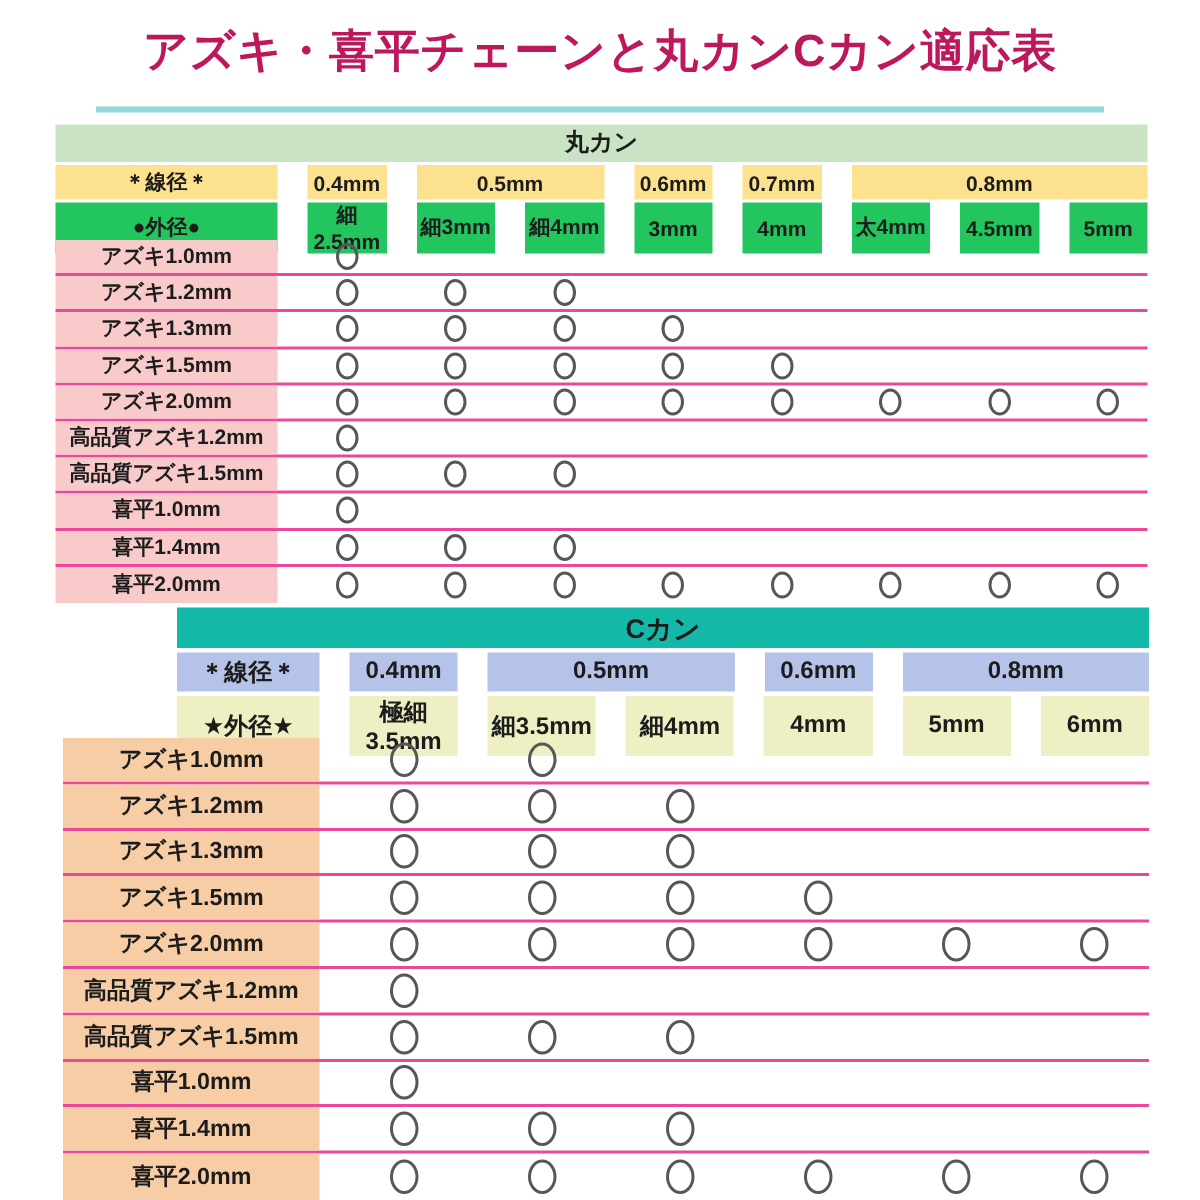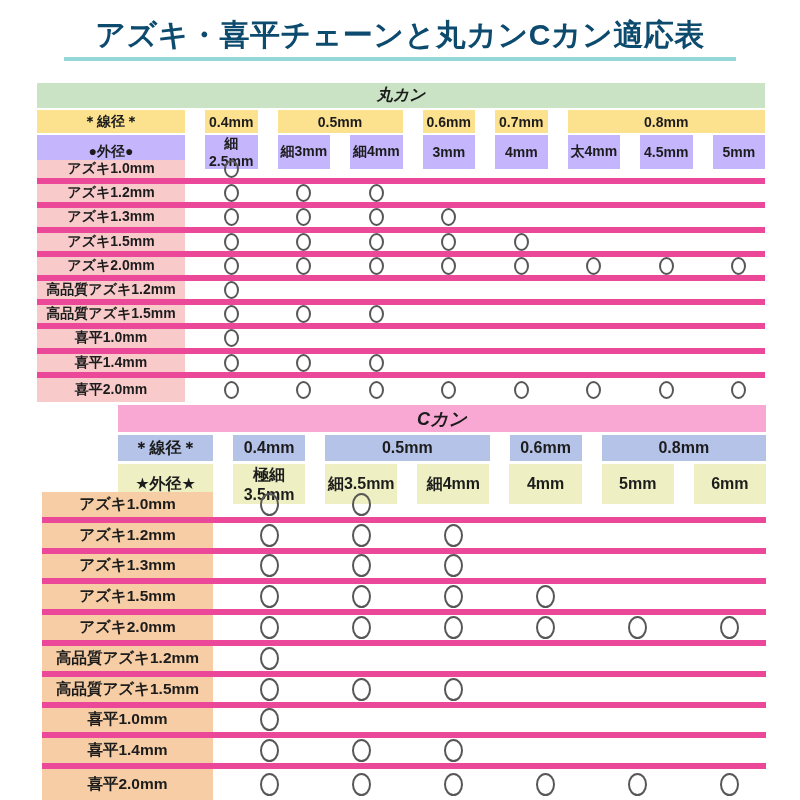--- a/index.html
+++ b/index.html
@@ -6,44 +6,44 @@
   body{
     width:800px;height:800px;position:relative;overflow:hidden;
     background:#ffffff;
     font-family:"Liberation Sans","DejaVu Sans",sans-serif;
     font-weight:bold;color:#1c1c1c;
   }
   
   .title-wrap{position:absolute;top:18px;left:0;width:800px;text-align:center;}
   .title{
     display:inline-block;width:672px;font-size:30px;line-height:34px;
-    padding-bottom:5px;border-bottom:4px solid #93d7d8;
-    color:#0c4a6e;white-space:nowrap;letter-spacing:0.5px;
+    padding-bottom:19px;border-bottom:4px solid #93d7d8;
+    color:#be185d;white-space:nowrap;letter-spacing:0.5px;
   }
   
   .tbl{position:absolute;}
-  .bar{display:flex;align-items:center;justify-content:center;font-style:italic;}
+  .bar{display:flex;align-items:center;justify-content:center;}
   .row{display:grid;column-gap:20px;align-items:stretch;}
   .cell{display:flex;align-items:center;justify-content:center;text-align:center;}
   .brow{box-sizing:border-box;}
-  .brow:not(:last-child){border-bottom:6px solid #ec4899;}
+  .brow:not(:last-child){border-bottom:2px solid #ec4899;}
   
   .t1{left:37px;top:83px;width:728px;}
   .t1 .row{grid-template-columns:148px repeat(8,1fr);}
   .t1 .bar{height:25px;background:#c9e3c4;margin-bottom:2px;font-size:16px;}
   .t1 .wire{height:23px;margin-bottom:2px;font-size:14px;}
   .t1 .wire .cell{background:#fce18f;}
   .t1 .outer{height:23px;margin-bottom:2px;font-size:14px;}
-  .t1 .outer .cell{background:#c4b5fd;}
+  .t1 .outer .cell{background:#22c55e;}
   .t1 .brow{height:24.2px;font-size:14px;}
   .t1 .brow .label{background:#f8caca;}
   
   .t2head{left:118px;top:405px;width:648px;}
   .t2head .row{grid-template-columns:95px repeat(6,1fr);}
-  .t2head .bar{height:27px;background:#f9a8d4;margin-bottom:3px;font-size:18px;}
+  .t2head .bar{height:27px;background:#14b8a6;margin-bottom:3px;font-size:18px;}
   .t2head .wire{height:26px;margin-bottom:3px;font-size:16px;}
   .t2head .wire .cell{background:#b5c3e8;}
   .t2head .outer{height:40px;font-size:16px;}
   .t2head .outer .cell{background:#eeefc3;}
   .t2body{left:42px;top:492px;width:724px;}
   .t2body .row{grid-template-columns:171px repeat(6,1fr);}
   .t2body .brow{height:30.8px;font-size:15.5px;}
   .t2body .brow .label{background:#f6cda4;}
   
   .mark1{width:11px;height:14px;border:2px solid #575757;border-radius:50%;display:block;}

